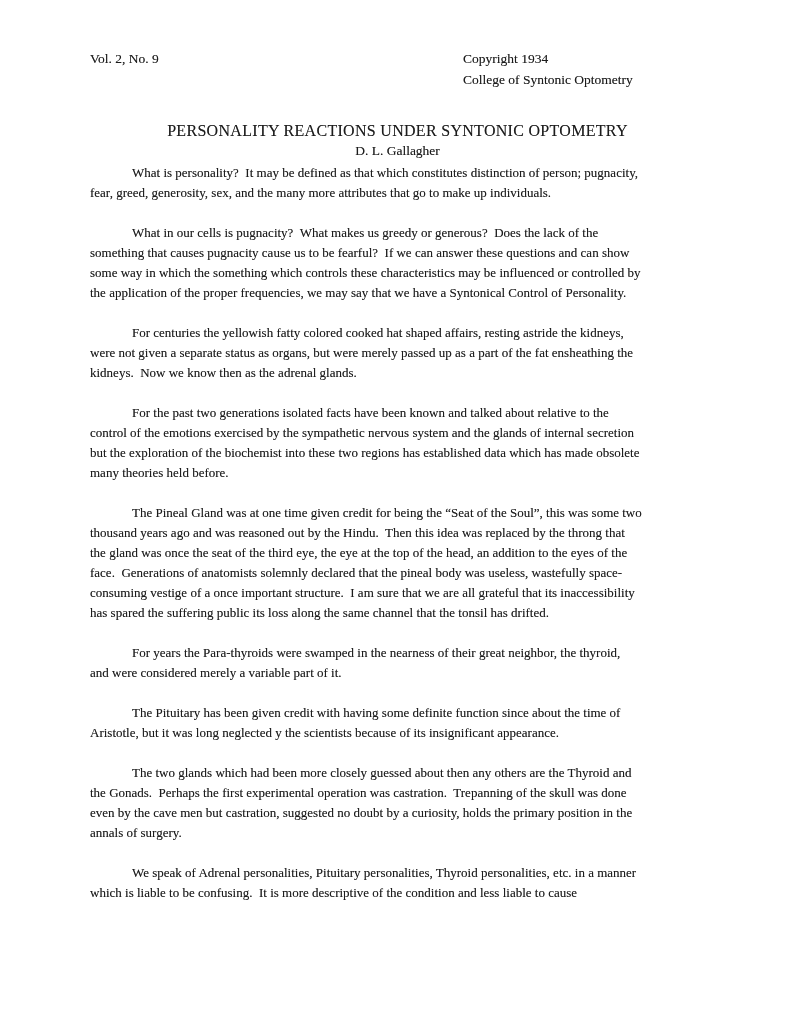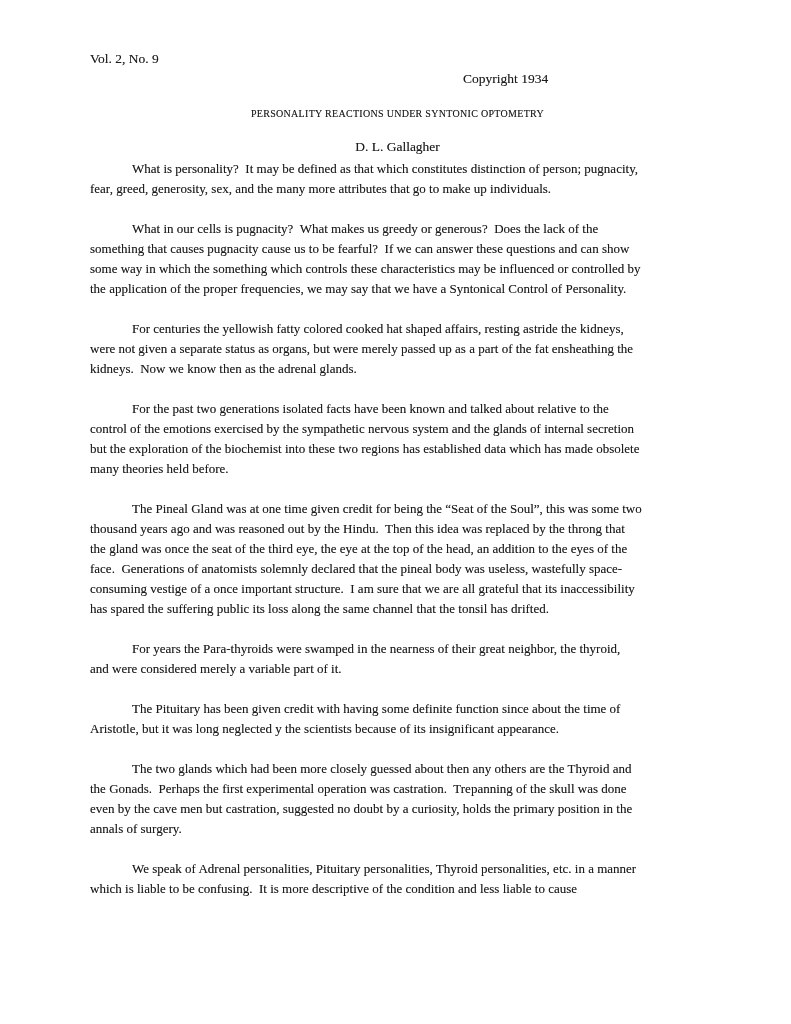--- a/index.html
+++ b/index.html
@@ -24,31 +24,29 @@
     position: relative;
     height: 44px;
     font-size: 13.5px;
     line-height: 21px;
   }
   .volume { display: inline-block; }
   .copyright-block {
     position: absolute;
     left: 373px;
     top: 0;
-    margin-top: 20px;
   }
   .doc-title {
-    margin-top: 16px;
+    margin-top: 30px;
     text-align: center;
-    font-size: 10px;
+    font-size: 16px;
     letter-spacing: 0.3px;
     white-space: nowrap;
   }
   .byline {
-    margin-top: 17px;
     text-align: center;
     font-size: 13.5px;
     line-height: 21px;
   }
   .bodytext {
     margin-top: 2px;
     font-size: 13px;
     line-height: 20px;
   }
   .para {
@@ -61,20 +59,21 @@
 </head>
 <body>
 
 <div class="page">
   <div class="content">
 
     <div class="header">
       <span class="volume">Vol. 2, No. 9</span>
       <div class="copyright-block">
         <div>Copyright 1934</div>
+        <div>College of Syntonic Optometry</div>
       </div>
     </div>
 
     <div class="doc-title">PERSONALITY REACTIONS UNDER SYNTONIC OPTOMETRY</div>
 
     <div class="byline">
       <div>D. L. Gallagher</div>
     </div>
 
     <div class="bodytext">

